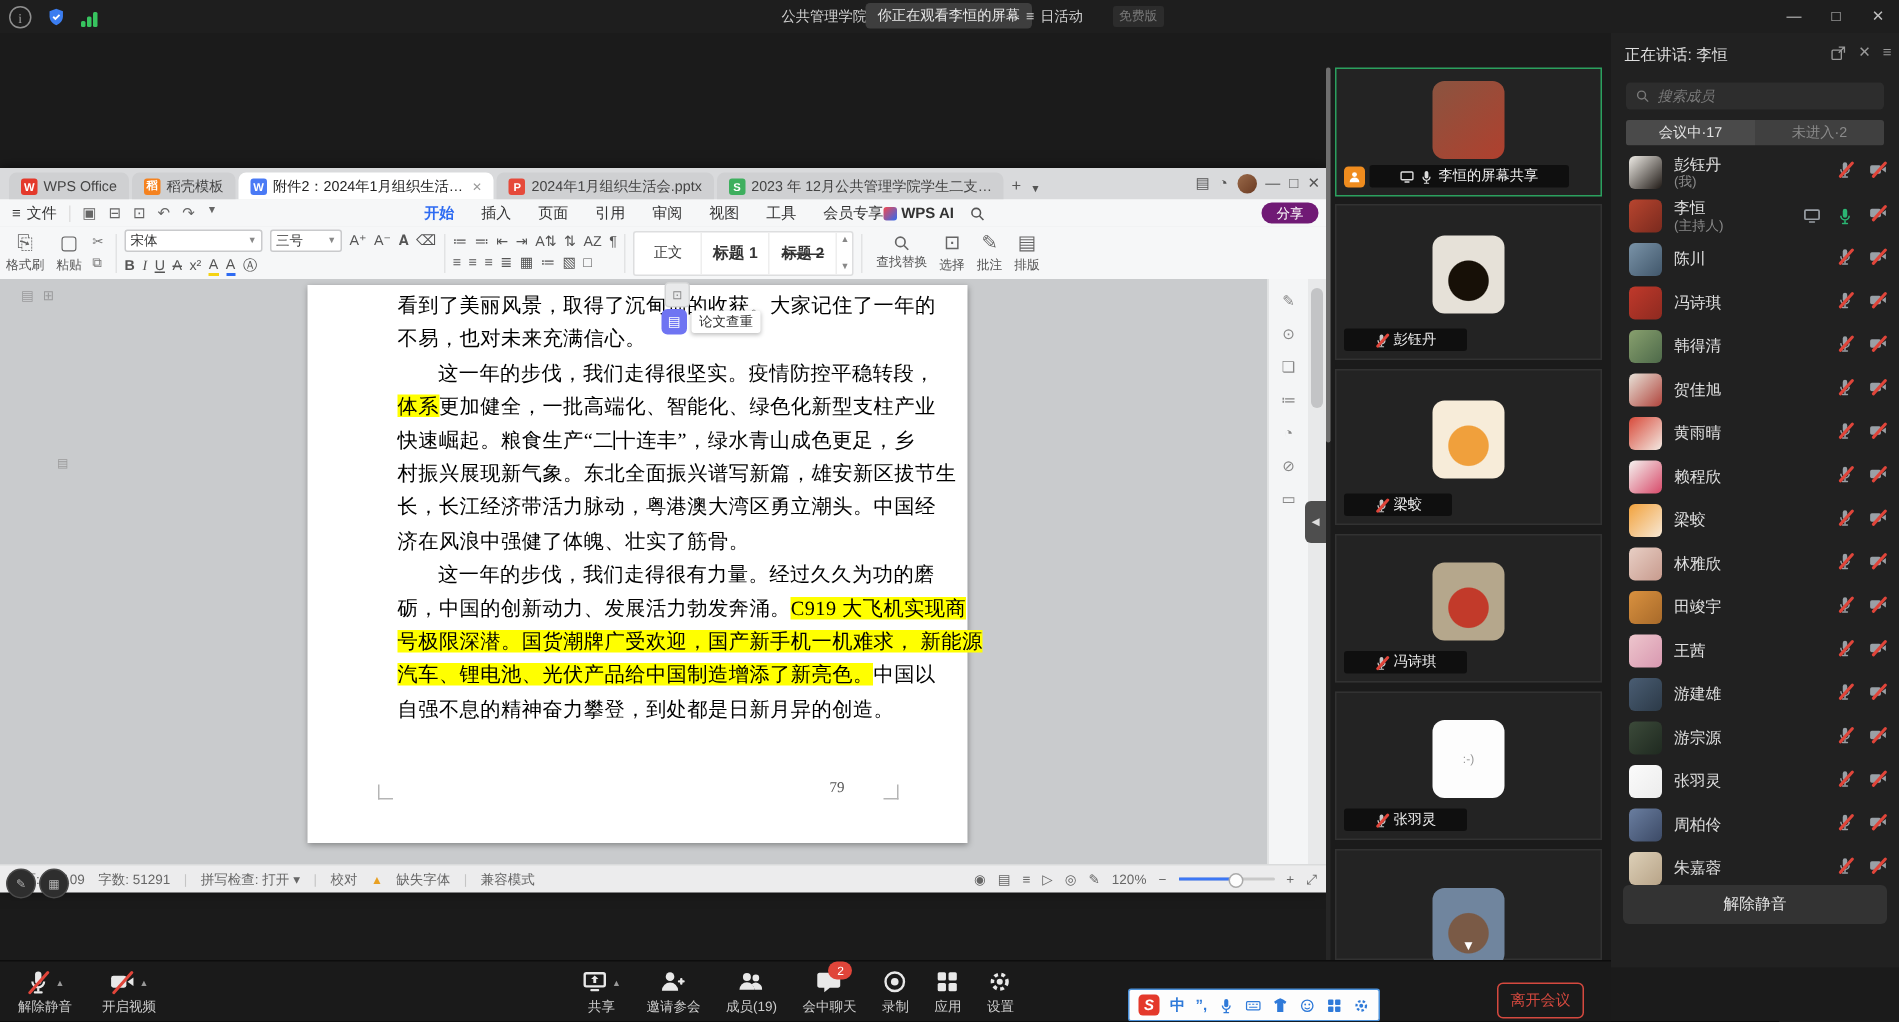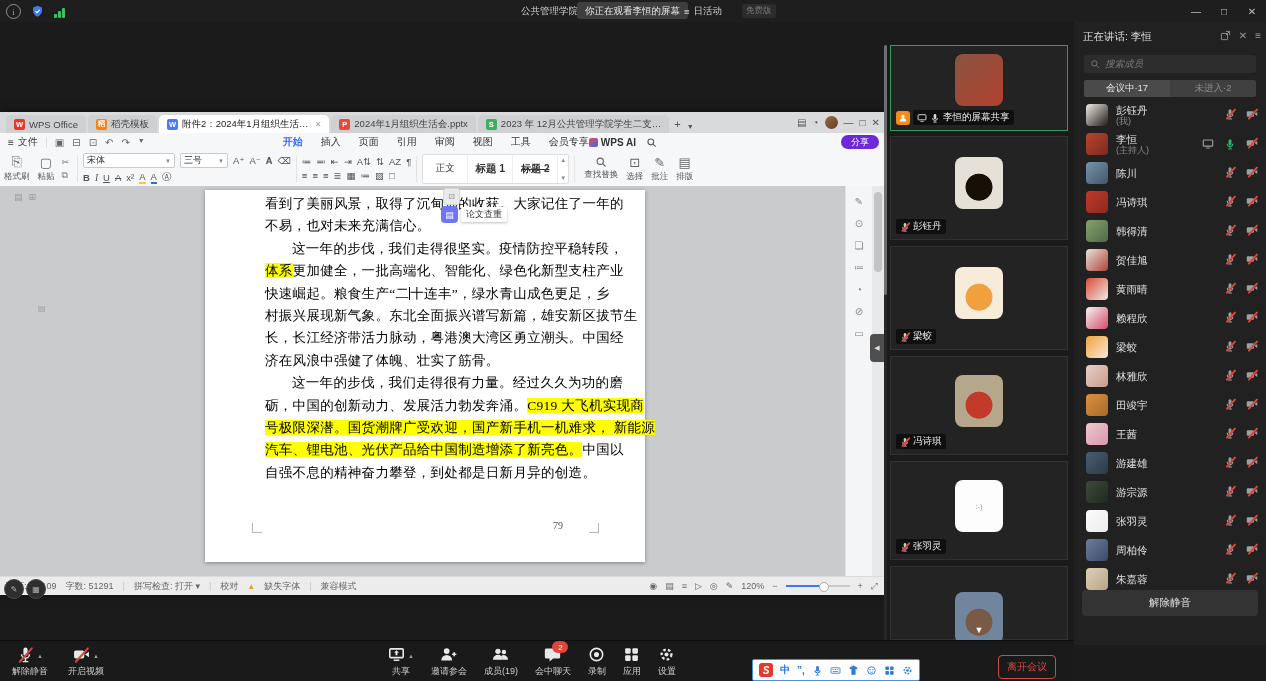--- a/index.html
+++ b/index.html
@@ -46,21 +46,21 @@
 
   #wps-menurow{position:absolute;left:0;top:21px;width:884px;height:18px;background:#f6f7f8;border-bottom:1px solid #e6e7e8;
                display:flex;align-items:center;font-size:10px;color:#333;}
   #wps-file{display:flex;gap:4px;align-items:center;padding:0 8px;color:#333;}
   .qat{display:flex;gap:8px;color:#666;font-size:10px;padding:0 8px;border-left:1px solid #e0e0e0;}
   #wps-menu-items{display:flex;gap:18px;margin-left:130px;}
   .menu-item{color:#333;}
   .menu-item.active{color:#2e6bf2;font-weight:bold;}
   #wps-ai{display:flex;align-items:center;gap:3px;font-weight:bold;color:#333;}
   #ai-logo{width:9px;height:9px;background:linear-gradient(135deg,#f5484d,#2e6bf2);border-radius:2px;}
-  #wps-share{position:absolute;right:5px;top:2px;width:38px;height:14px;background:#6d28d9;border-radius:7px;
+  #wps-share{position:absolute;right:5px;top:2px;width:38px;height:14px;background:#701a75;border-radius:7px;
              color:#fff;font-size:9px;display:flex;align-items:center;justify-content:center;}
 
   #wps-ribbon{position:absolute;left:0;top:39px;width:884px;height:35px;background:#f6f7f8;border-bottom:1px solid #dcdddd;
               display:flex;align-items:center;}
   .rsep{width:1px;height:26px;background:#e2e3e4;margin:0 5px;}
   .rstack{display:flex;flex-direction:column;align-items:center;justify-content:center;gap:1px;
           font-size:8.5px;color:#555;padding:0 4px;}
   .rstack .big{font-size:13px;color:#666;}
   .rcol{display:flex;flex-direction:column;gap:3px;font-size:9px;color:#777;padding:0 3px;}
   .rrows{display:flex;flex-direction:column;gap:3px;}
@@ -115,21 +115,21 @@
   #zoom-slider .knob{position:absolute;left:33px;top:-3px;width:8px;height:8px;border-radius:50%;background:#fdfdfd;border:1px solid #aaa;}
 
   
   #video-strip{position:absolute;left:884px;top:22px;width:190px;height:618px;background:#1b1b1b;border-right:1px solid #0e0e0e;}
   #strip-scroll{position:absolute;left:0;top:23px;width:3px;height:595px;background:#262626;}
   #strip-scroll .thumb{position:absolute;left:0;top:0;width:3px;height:250px;background:#6f6f6f;border-radius:2px;}
   .tile{position:absolute;left:6px;width:178px;background:#232323;border:1px solid #323232;box-sizing:border-box;}
   .tile.selected{border:1.5px solid #2ba05e;}
   .tile-av{position:absolute;left:50%;transform:translateX(-50%);width:48px;height:52px;border-radius:8px;}
   .tile-chip-row{position:absolute;left:5px;bottom:5px;display:flex;align-items:center;gap:3px;}
-  .chip{display:flex;align-items:center;gap:3px;background:rgba(12,12,12,.85);border-radius:2px;padding:1px 4px;
+  .chip{display:flex;align-items:center;gap:3px;background:rgba(12,12,12,.85);border-radius:2px;padding:1px 20px;
         font-size:9.5px;color:#eee;white-space:nowrap;}
   .host-badge{width:14px;height:14px;background:#f08c1e;border-radius:3px;display:flex;align-items:center;justify-content:center;}
   .more-arrow{position:absolute;left:50%;transform:translateX(-50%);bottom:4px;color:#fff;font-size:9px;}
   .smiley-txt{position:absolute;left:50%;top:50%;transform:translate(-50%,-50%);font-size:8px;color:#999;}
 
   
   #side-panel{position:absolute;left:1074px;top:22px;width:192px;height:623px;background:#212121;}
   #sp-header{position:absolute;left:0;top:0;width:192px;height:28px;}
   #sp-title{position:absolute;left:9px;top:8px;font-size:10.5px;color:#dedede;}
   #sp-hicons{position:absolute;right:5px;top:8px;display:flex;gap:8px;align-items:center;color:#9a9a9a;font-size:10px;}

